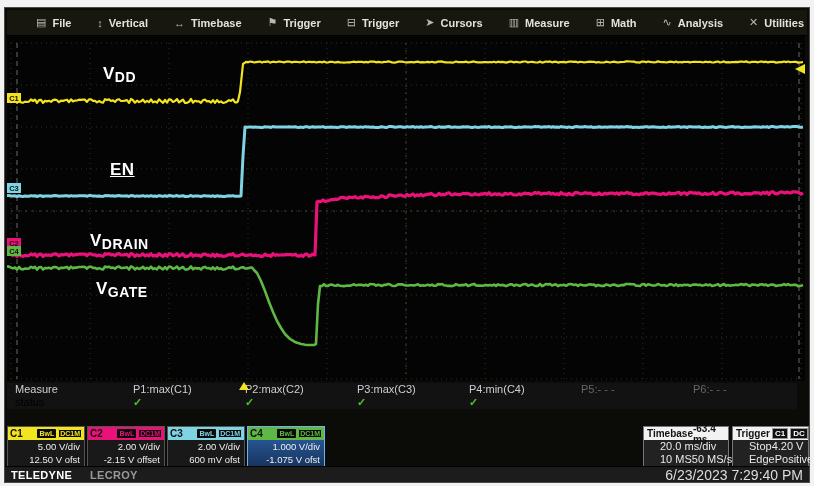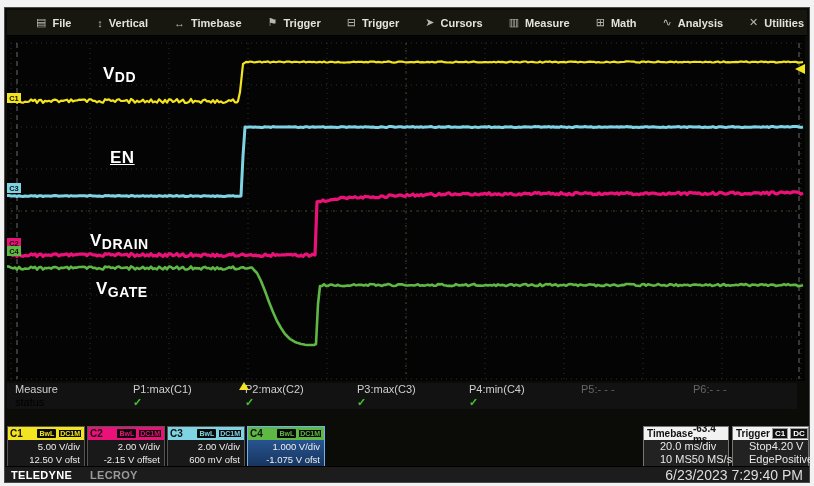--- a/index.html
+++ b/index.html
@@ -149,21 +149,21 @@
           <text x="7" y="65" text-anchor="middle" font-size="7.5" font-weight="700" fill="#111">C1</text>
           <rect x="0" y="147" width="14" height="10" fill="#7fd4e4"></rect>
           <text x="7" y="155" text-anchor="middle" font-size="7.5" font-weight="700" fill="#111">C3</text>
           <rect x="0" y="202" width="14" height="10" fill="#ea1178"></rect>
           <text x="7" y="210" text-anchor="middle" font-size="7.5" font-weight="700" fill="#111">C2</text>
           <rect x="0" y="210" width="14" height="10" fill="#5fb843"></rect>
           <text x="7" y="218" text-anchor="middle" font-size="7.5" font-weight="700" fill="#111">C4</text>
           <polygon points="788,33 798,28 798,38" fill="#f2e41e"></polygon>
         </svg>
     <div class="wlabel" style="left: 96px; top: 28px;"><span>V</span><span class="sub">DD</span></div>
-        <div class="wlabel" style="left: 103px; top: 112px; text-decoration: underline;"><span>EN</span></div>
+        <div class="wlabel" style="left: 103px; top: 124px; text-decoration: underline;"><span>EN</span></div>
         <div class="wlabel" style="left: 83px; top: 195px;"><span>V</span><span class="sub">DRAIN</span></div>
         <div class="wlabel" style="left: 89px; top: 243px;"><span>V</span><span class="sub">GATE</span></div>
       </div>
     <div class="trig-time"></div>
 
     <div class="mtable" id="mtable">
         <div class="mrow r0">
           <div class="mcell">Measure</div>
           <div class="mcell">P1:max(C1)</div>
           <div class="mcell">P2:max(C2)</div>

